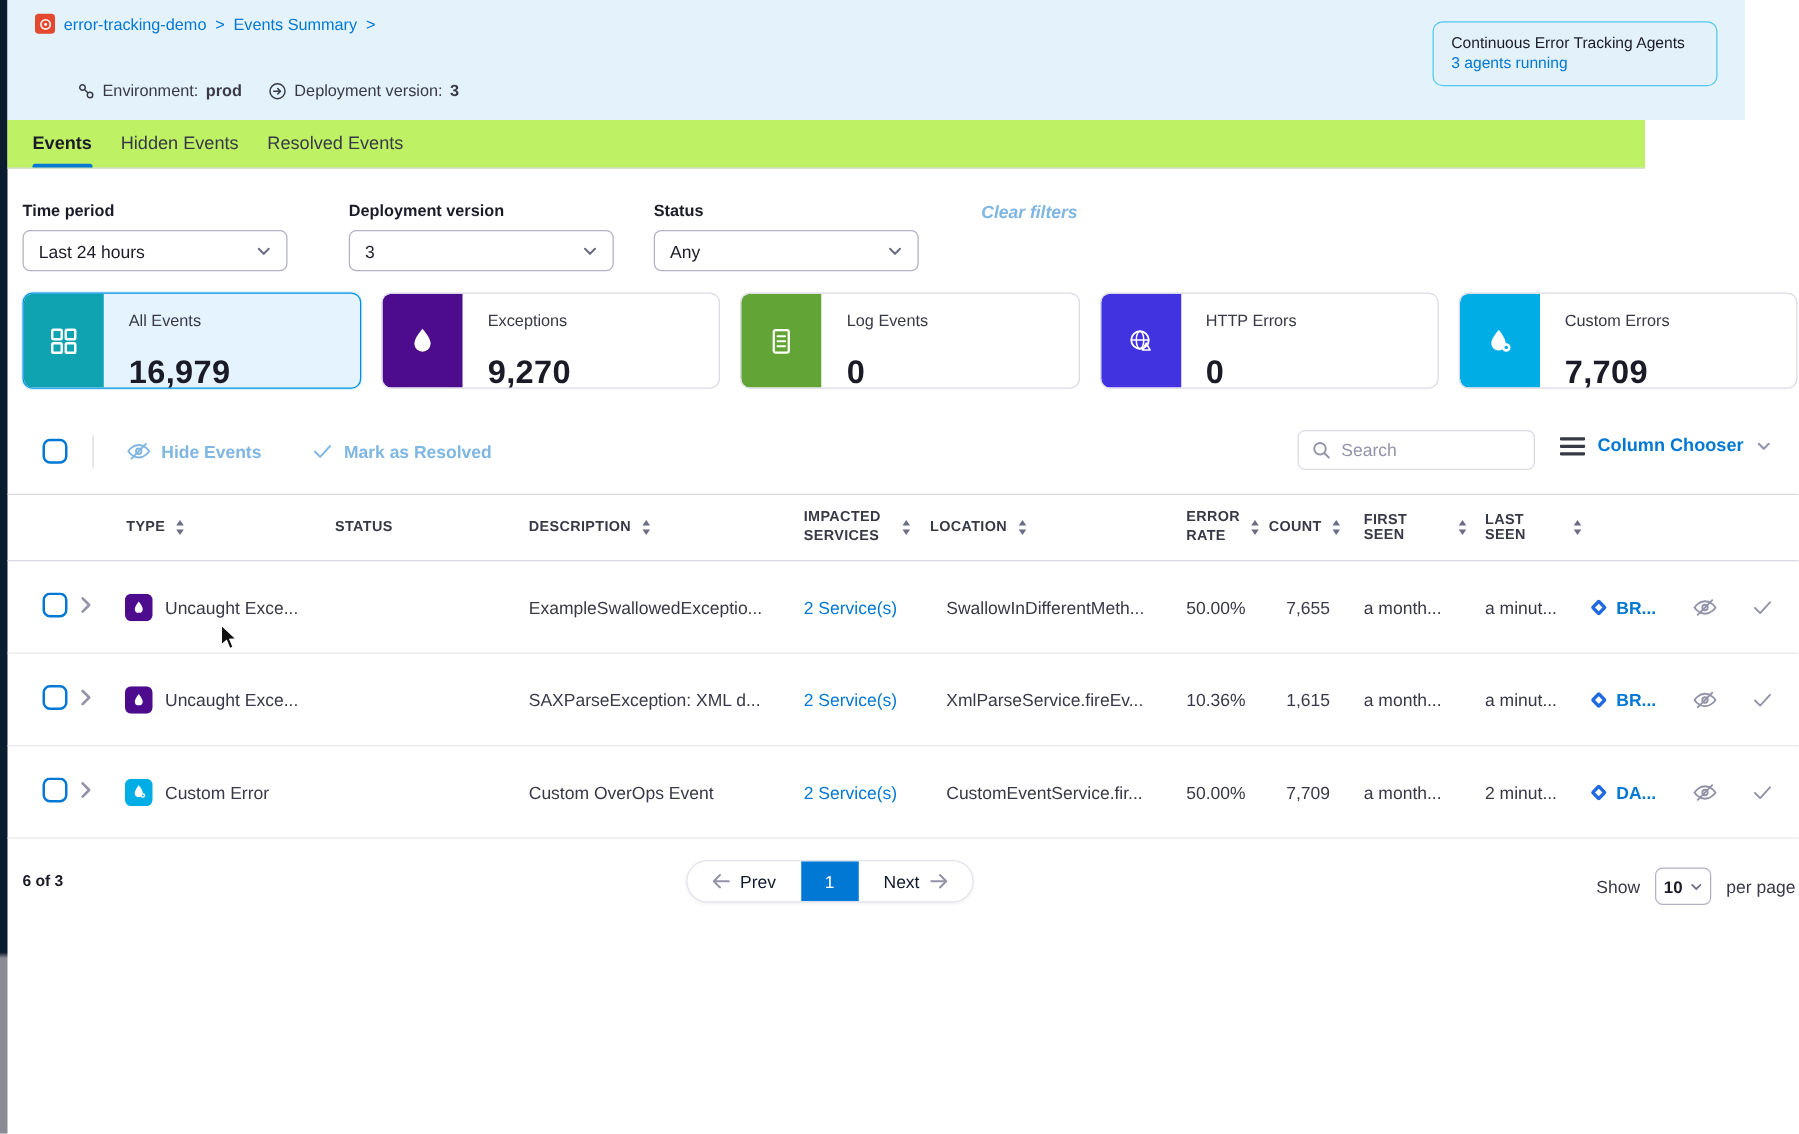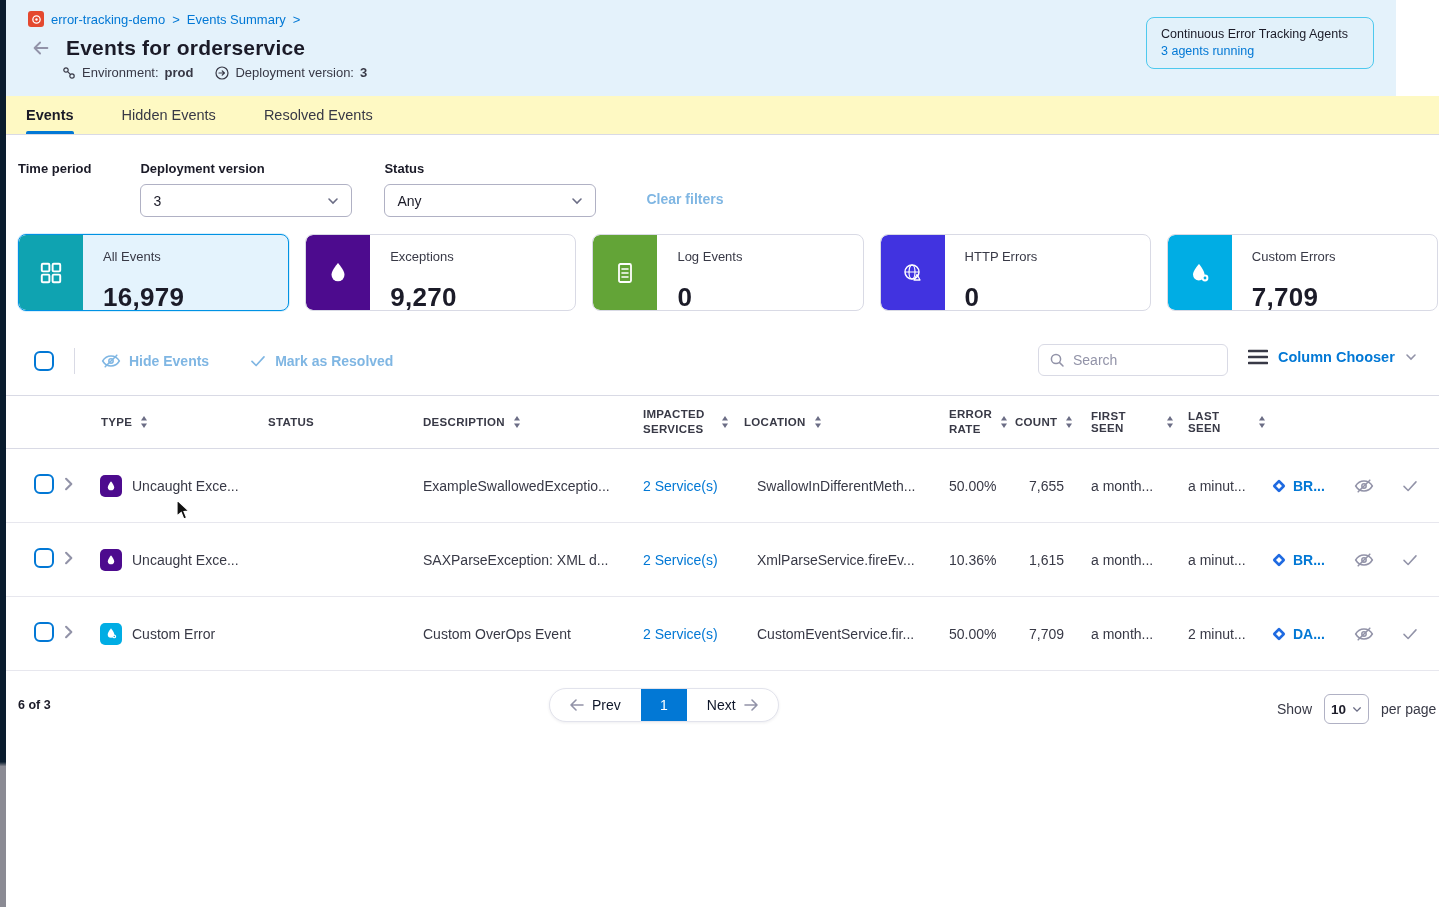--- a/index.html
+++ b/index.html
@@ -23,33 +23,33 @@
   .page-title { font-size:21px; font-weight:700; color:#1b1b28; letter-spacing:.2px; }
   .meta-row { position:absolute; left:56px; top:65px; display:flex; align-items:center; gap:22px; font-size:13px; color:#383946; }
   .meta-item { display:flex; align-items:center; gap:6px; }
   .meta-item b { font-weight:700; }
   .agents-box { position:absolute; right:22px; top:17px; width:228px; padding:9px 14px;
     background:#e2f1fa; border:1px solid #4ec9ee; border-radius:8px; }
   .agents-box .t { font-size:12.5px; color:#1b1b28; }
   .agents-box .l { font-size:12.5px; color:#0278d5; margin-top:4px; font-weight:500; }
 
   
-  .tabs { position:absolute; left:0; top:96px; width:1433px; height:39px; background:#fef9c3;
-    border-bottom:1px solid #d9dae5; display:flex; align-items:center; gap:48px; padding-left:20px; font-size:14.5px; }
+  .tabs { position:absolute; left:0; top:96px; width:1310px; height:39px; background:#bef264;
+    border-bottom:1px solid #d9dae5; display:flex; align-items:center; gap:23px; padding-left:20px; font-size:14.5px; }
   .tab { color:#383946; cursor:pointer; position:relative; height:100%; display:flex; align-items:center; }
   .tab.active { color:#1b1b28; font-weight:700; }
   .tab.active::after { content:""; position:absolute; left:0; right:0; bottom:0; height:3px; background:#0278d5; border-radius:2px 2px 0 0; }
 
   
   .filters { position:absolute; left:12px; top:161px; display:flex; align-items:flex-start; gap:18px; }
   .fgroup { display:flex; flex-direction:column; gap:8px; }
   .flabel { font-size:13px; font-weight:700; color:#1b1b28; }
   .select { width:212px; height:33px; border:1px solid #b0b1c4; border-radius:6px; background:#fff;
     display:flex; align-items:center; justify-content:space-between; padding:0 12px; font-size:14px; color:#1b1b28; cursor:pointer; }
-  .clear-filters { margin-top:30px; margin-left:32px; font-size:14px; font-weight:700; color:#7fb6e3; cursor:pointer; }
+  .clear-filters { margin-left:32px; font-size:14px; font-weight:700; color:#7fb6e3; cursor:pointer;font-style:italic; }
 
   
   .cards { position:absolute; left:12px; top:234px; width:1420px; display:flex; gap:16px; }
   .card { flex:1; height:77px; background:#fff; border:1px solid #d9dae5; border-radius:8px;
     display:flex; align-items:stretch; overflow:hidden; cursor:pointer; }
   .card.selected { border:1.5px solid #0092e4; background:#e4f3fd; box-shadow:0 0 0 1px rgba(2,146,228,.15); }
   .card-ico { width:64px; display:flex; align-items:center; justify-content:center; border-radius:7px 0 0 7px; flex:none; }
   .c-teal { background:#0fa3b1; } .c-purple { background:#4d0b8e; } .c-green { background:#63a437; }
   .c-indigo { background:#4133e0; } .c-cyan { background:#00ade4; }
   .card-body { padding:14px 0 0 20px; }
@@ -115,28 +115,20 @@
           <svg width="11" height="11" viewBox="0 0 12 12">
               <circle cx="6" cy="6" r="4" fill="none" stroke="#fff" stroke-width="1.4"></circle>
               <circle cx="6" cy="6" r="1.3" fill="#fff"></circle>
             </svg>
         </span>
         <a class="crumb-link">error-tracking-demo</a>
         <span class="crumb-sep">&gt;</span>
         <a class="crumb-link">Events Summary</a>
         <span class="crumb-sep">&gt;</span>
       </div>
-      <div class="title-row">
-        <span class="act">
-          <svg width="22" height="22" viewBox="0 0 24 24" fill="none">
-              <path d="M19 12H5m6-6-6 6 6 6" stroke="#9293a8" stroke-width="2" stroke-linecap="round" stroke-linejoin="round"></path>
-            </svg>
-        </span>
-        <h1 class="page-title">Events for orderservice</h1>
-      </div>
       <div class="meta-row">
         <span class="meta-item">
           <svg width="14" height="14" viewBox="0 0 14 14" fill="none">
               <circle cx="4" cy="4" r="2.2" stroke="#383946" stroke-width="1.2"></circle>
               <circle cx="10" cy="10" r="2.2" stroke="#383946" stroke-width="1.2"></circle>
               <path d="M5.6 5.6 8.4 8.4" stroke="#383946" stroke-width="1.2"></path>
             </svg>
           <span>Environment:</span>
           <b>prod</b>
         </span>
@@ -157,20 +149,26 @@
 
     <nav class="tabs">
       <div class="tab active">Events</div>
       <div class="tab">Hidden Events</div>
       <div class="tab">Resolved Events</div>
     </nav>
 
     <section class="filters">
       <div class="fgroup">
         <span class="flabel">Time period</span>
+        <div class="select">
+          <span>Last 24 hours</span>
+          <svg width="12" height="8" viewBox="0 0 12 8" fill="none">
+              <path d="M2 2l4 4 4-4" stroke="#6b6d85" stroke-width="1.6" stroke-linecap="round"></path>
+            </svg>
+        </div>
       </div>
       <div class="fgroup" style="margin-left:31px;">
         <span class="flabel">Deployment version</span>
         <div class="select">
           <span>3</span>
           <svg width="12" height="8" viewBox="0 0 12 8" fill="none">
               <path d="M2 2l4 4 4-4" stroke="#6b6d85" stroke-width="1.6" stroke-linecap="round"></path>
             </svg>
         </div>
       </div>

